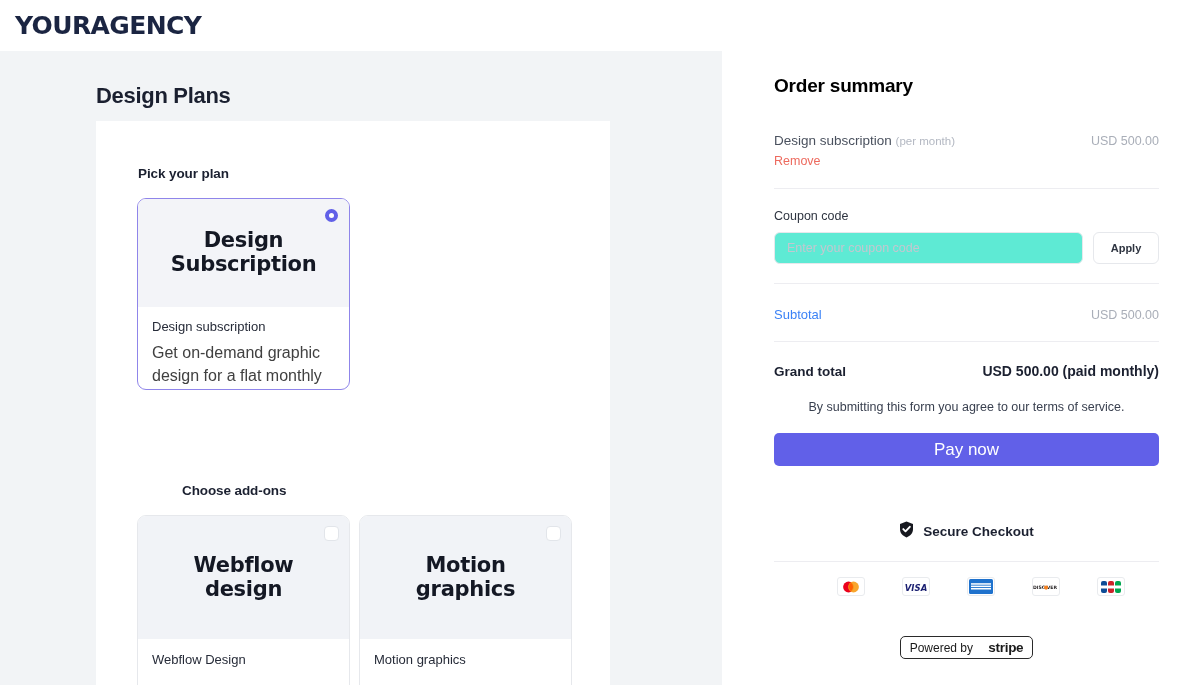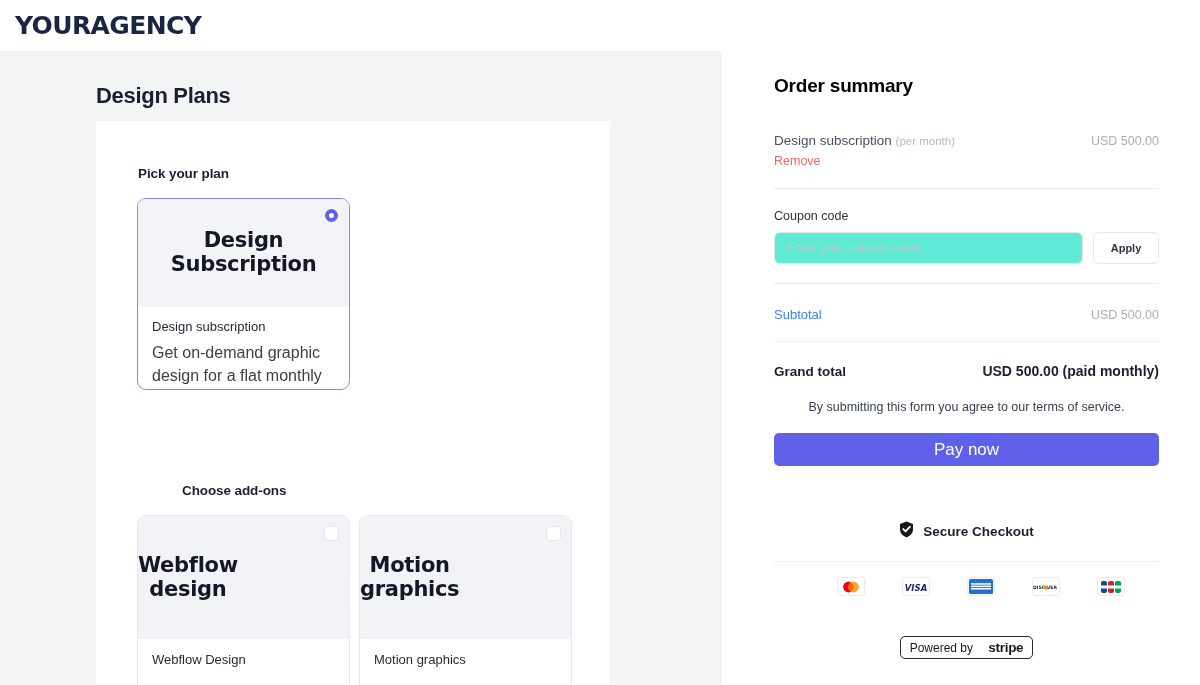--- a/index.html
+++ b/index.html
@@ -95,21 +95,21 @@
   .addon-card{
     position:absolute; top:394px; width:213px; height:210px;
     border:1px solid #e6e8ec; border-radius:9px;
     background:#ffffff; overflow:hidden; cursor:pointer;
   }
   .addon-1{ left:41px; }
   .addon-2{ left:263px; }
   .addon-art{
     position:relative; width:100%; height:123px;
     background:#f1f3f7;
-    display:flex; align-items:center; justify-content:flex-start;
+    display:flex; align-items:center; justify-content:center;
   }
   .addon-art-text{
     font-family:"DejaVu Sans", sans-serif;
     font-weight:bold;
     font-size:21px;
     line-height:1.12;
     text-align:center;
     color:#141824;
     letter-spacing:-0.3px;
   }

